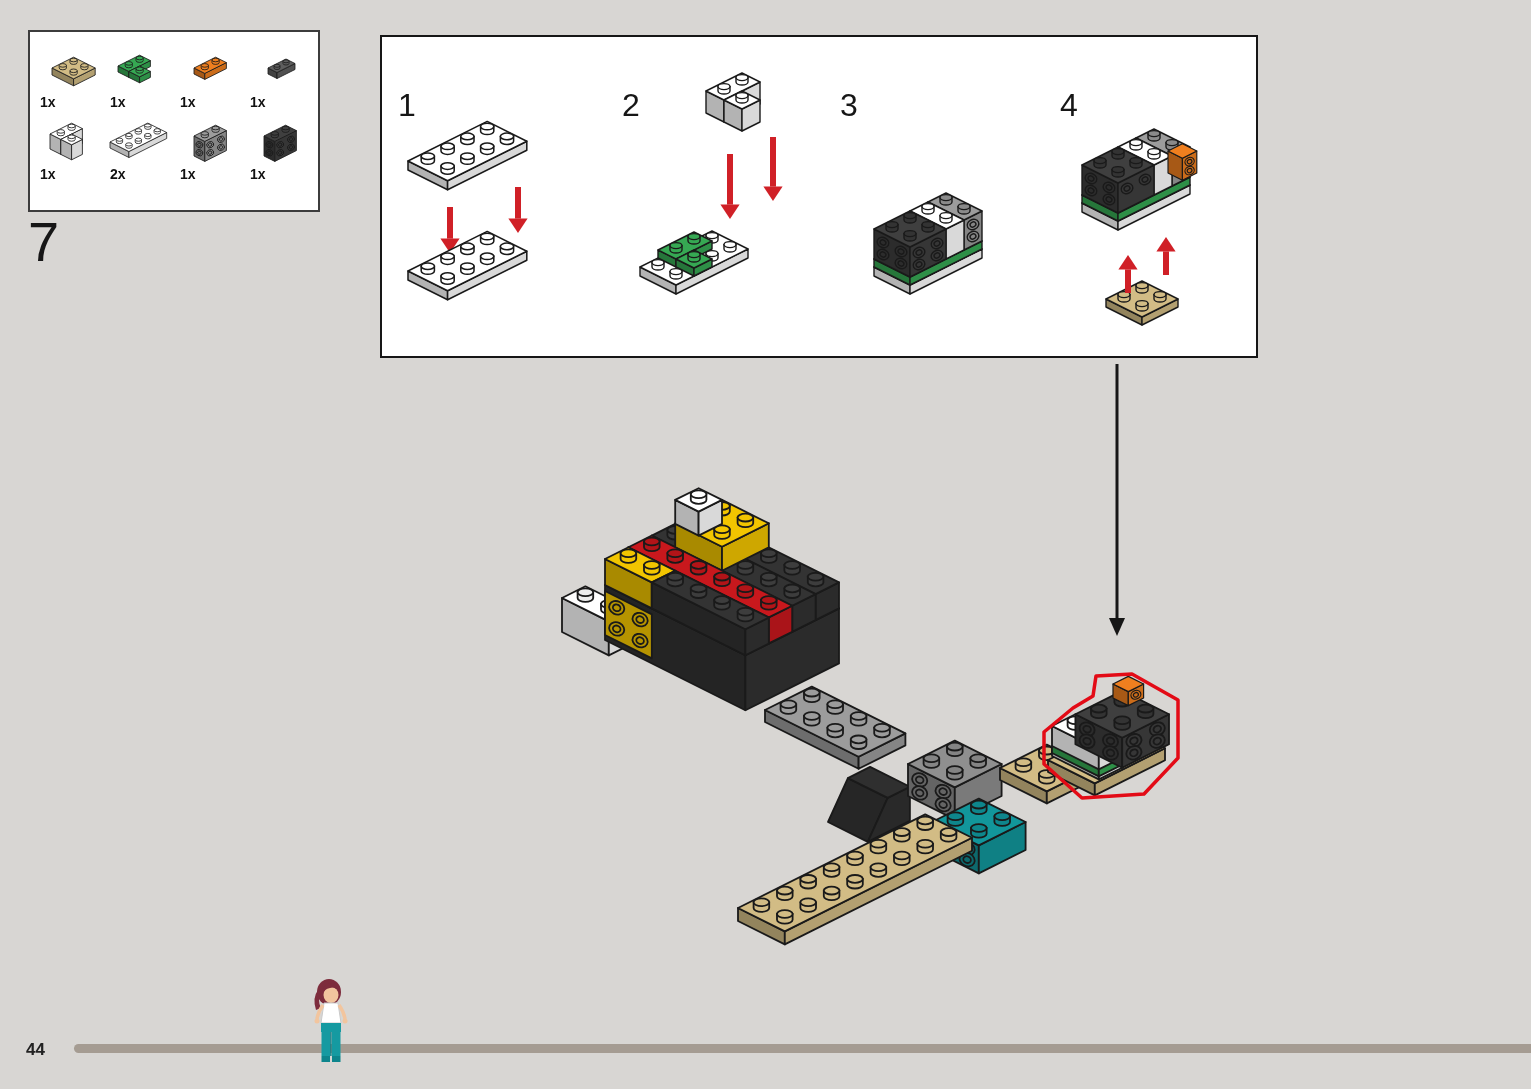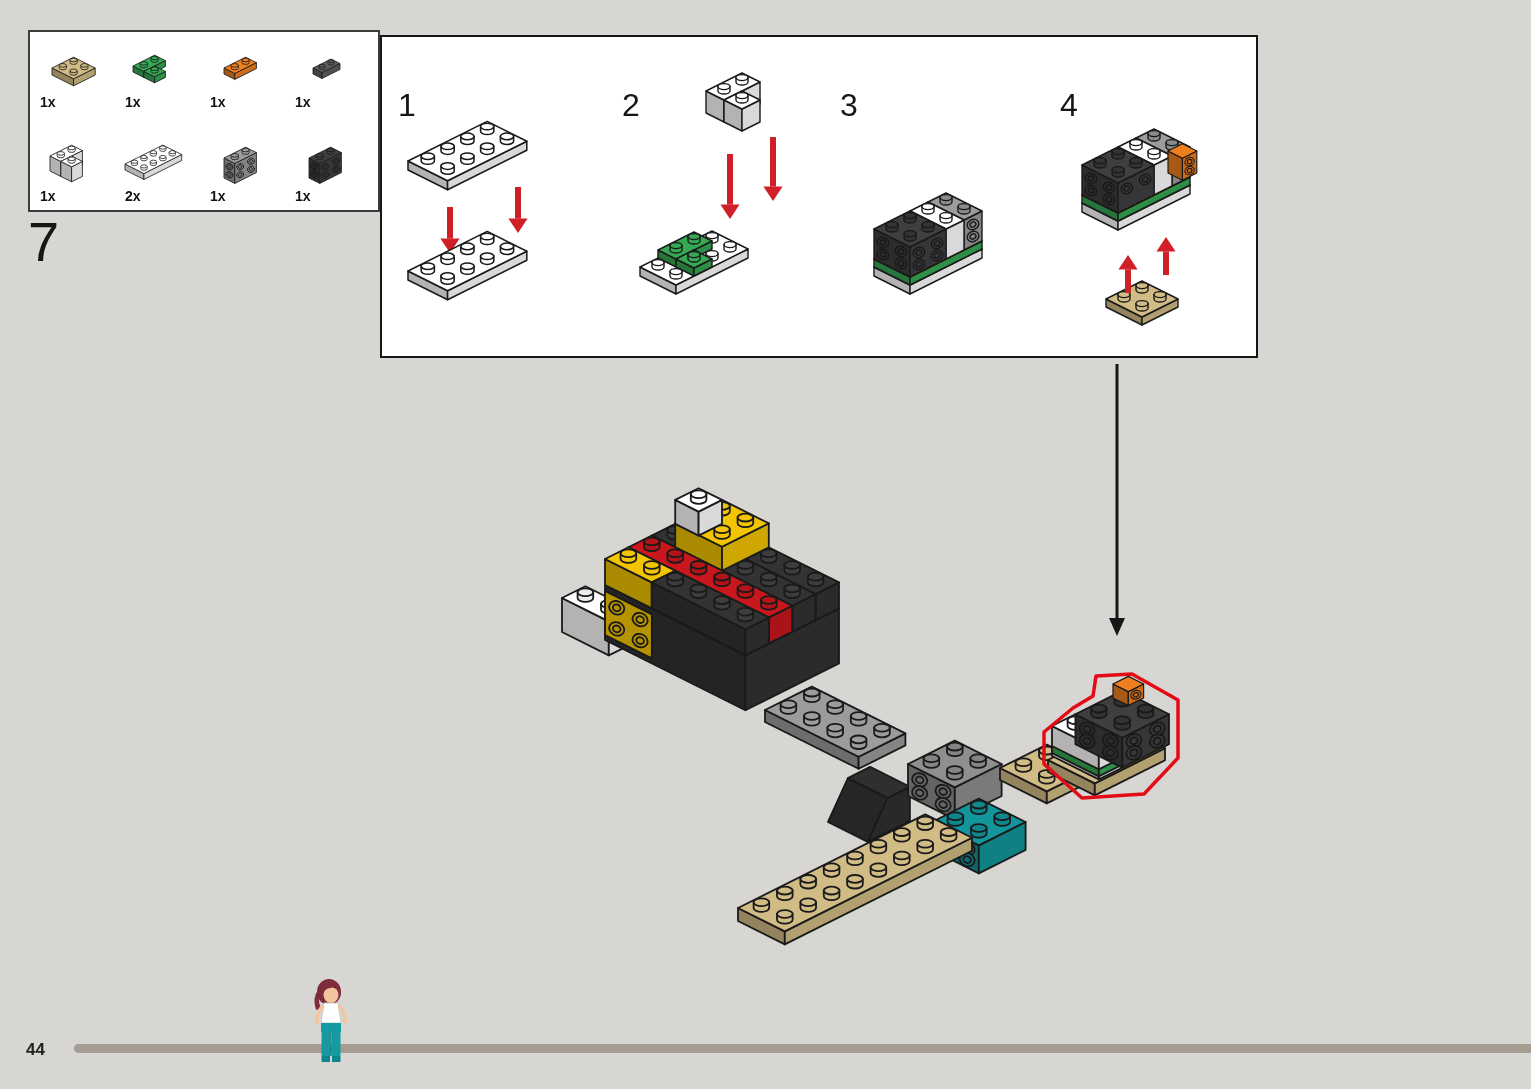--- a/index.html
+++ b/index.html
@@ -1,20 +1,20 @@
 <!DOCTYPE html>
 <html><head>
 <meta charset="utf-8">
 <style>
   html,body{margin:0;padding:0;}
   #page{position:relative;width:1531px;height:1089px;background:#d8d6d3;overflow:hidden;
         font-family:"Liberation Sans",sans-serif;color:#161616;}
-  .parts-box{position:absolute;left:28px;top:30px;width:352px;height:182px;background:#fff;
+  .parts-box{position:absolute;left:28px;top:30px;width:292px;height:182px;background:#fff;
              border:2px solid #3c3c3c;box-sizing:border-box;padding:6px 4px;
-             display:flex;flex-direction:column;justify-content:space-between;}
+             display:flex;flex-direction:column;}
   .parts-row{display:flex;}
   .part-cell{flex:1;display:flex;flex-direction:column;align-items:flex-start;}
   .part-count{font-size:14px;font-weight:bold;color:#111;margin-left:6px;margin-top:-2px;}
   .step-number{position:absolute;left:28px;top:214px;font-size:56px;line-height:1;}
   .panel{position:absolute;left:380px;top:35px;width:878px;height:323px;background:#fff;
          border:2px solid #161616;box-sizing:border-box;}
   .substep-num{position:absolute;top:52px;font-size:32px;line-height:1;}
   .panel svg{position:absolute;}
   #model-svg{position:absolute;left:380px;top:360px;}
   .page-number{position:absolute;left:26px;top:1040px;font-size:17px;font-weight:bold;color:#222;}

